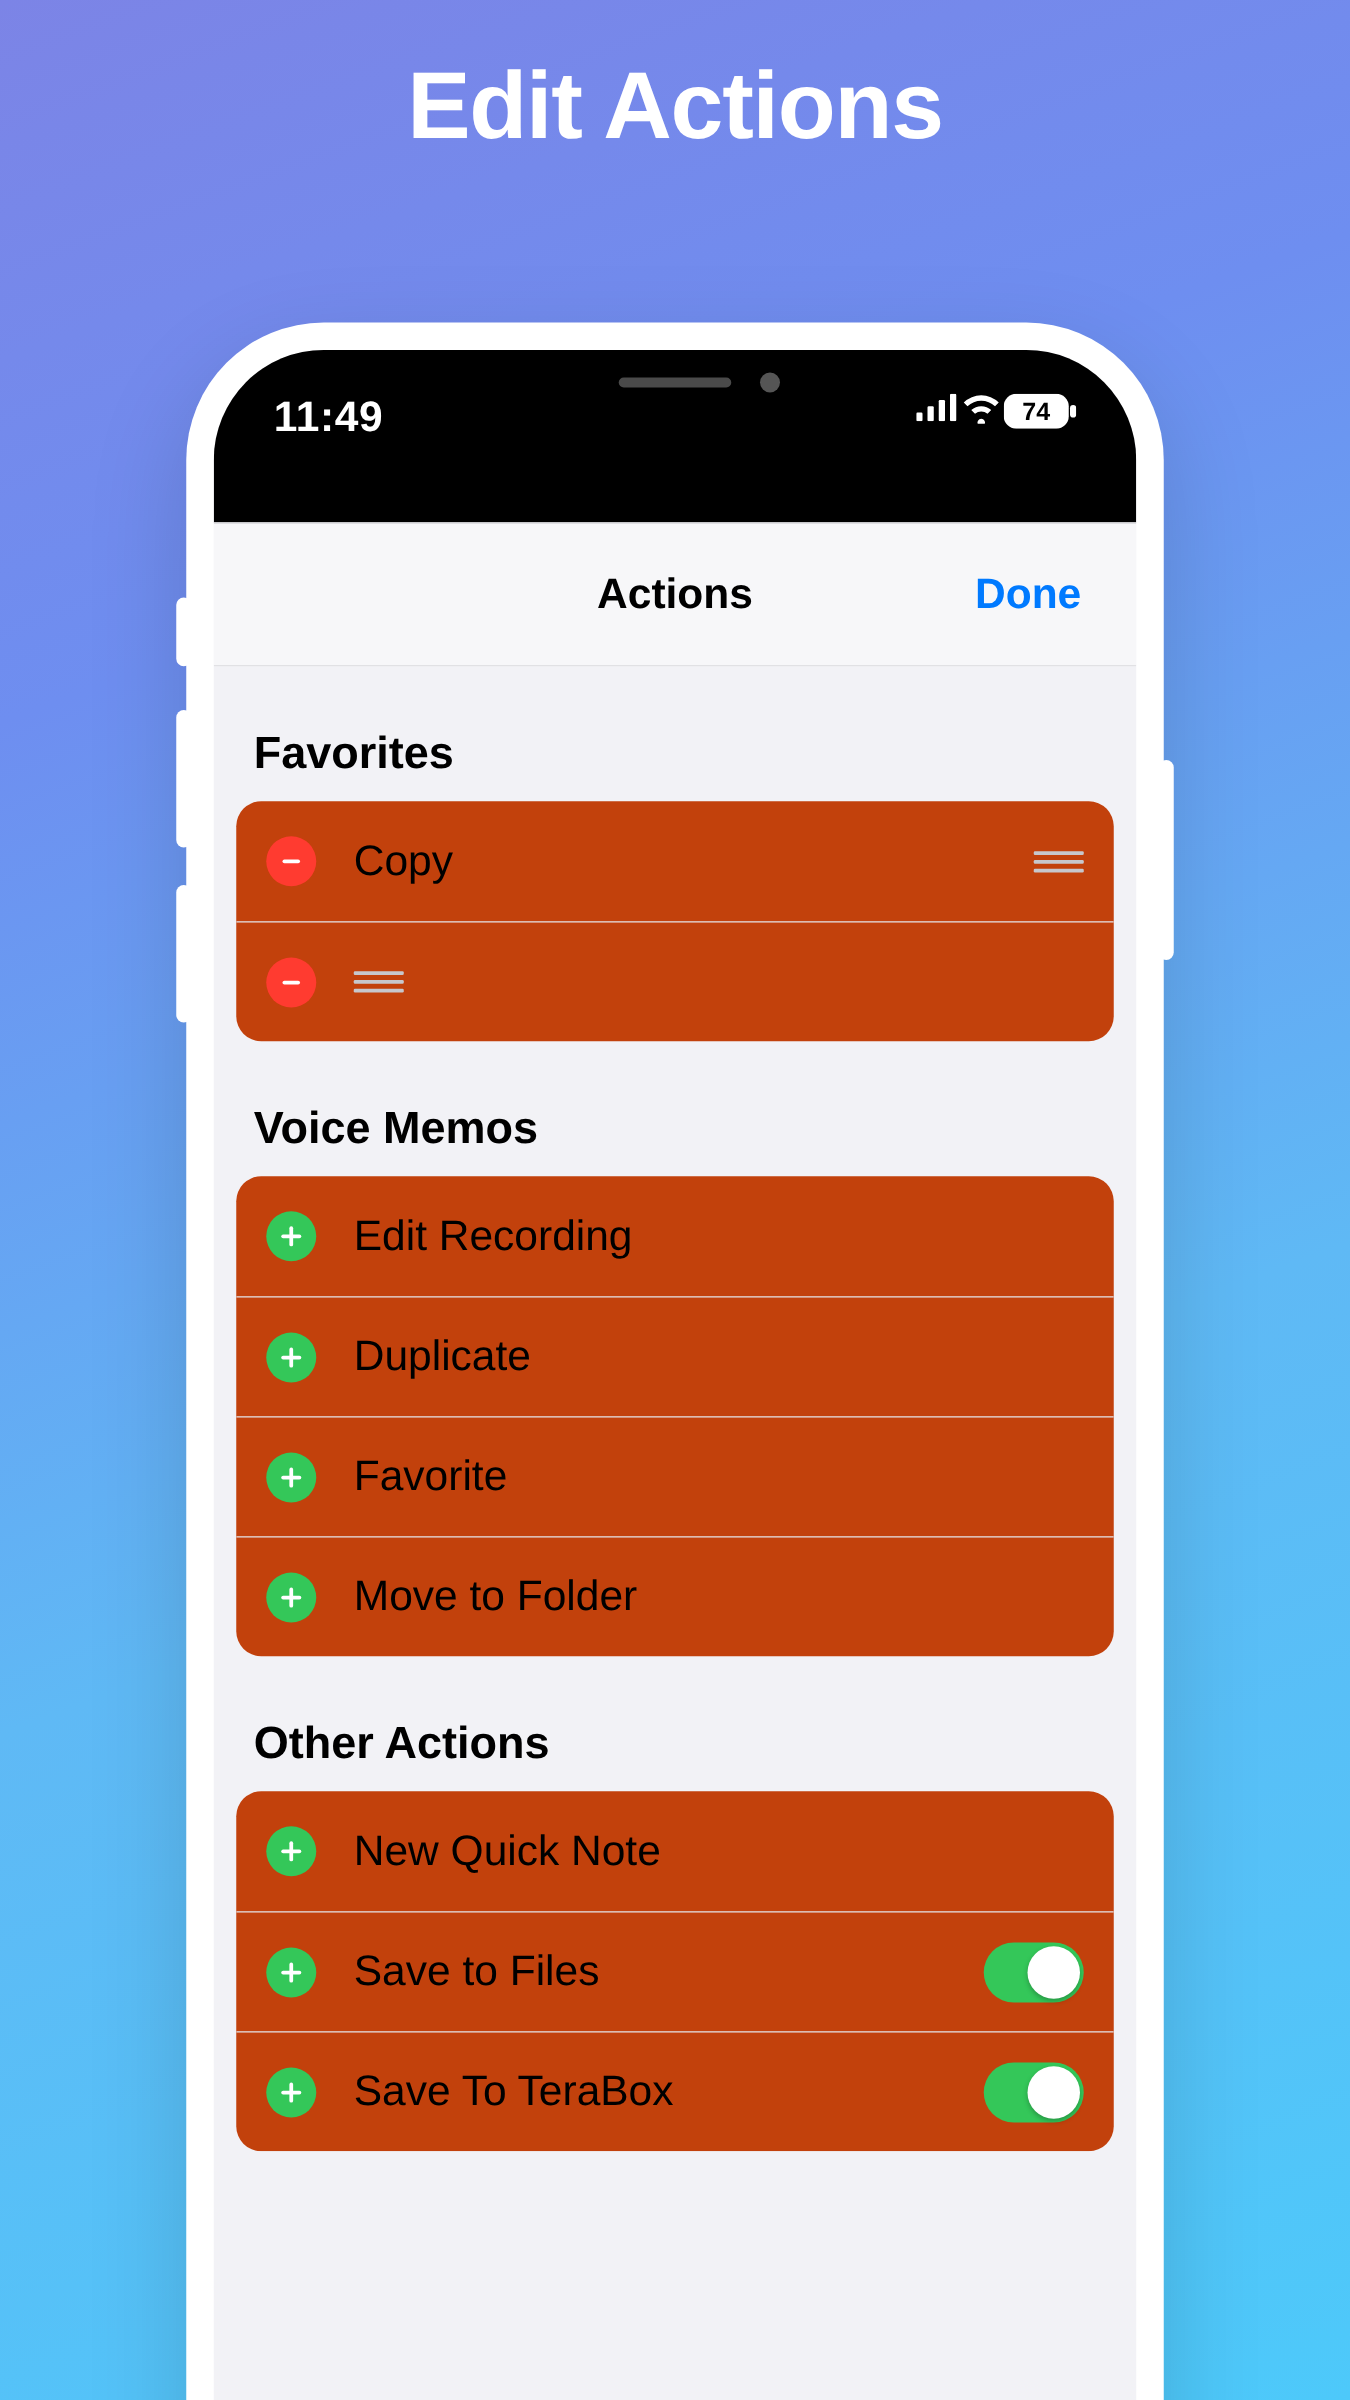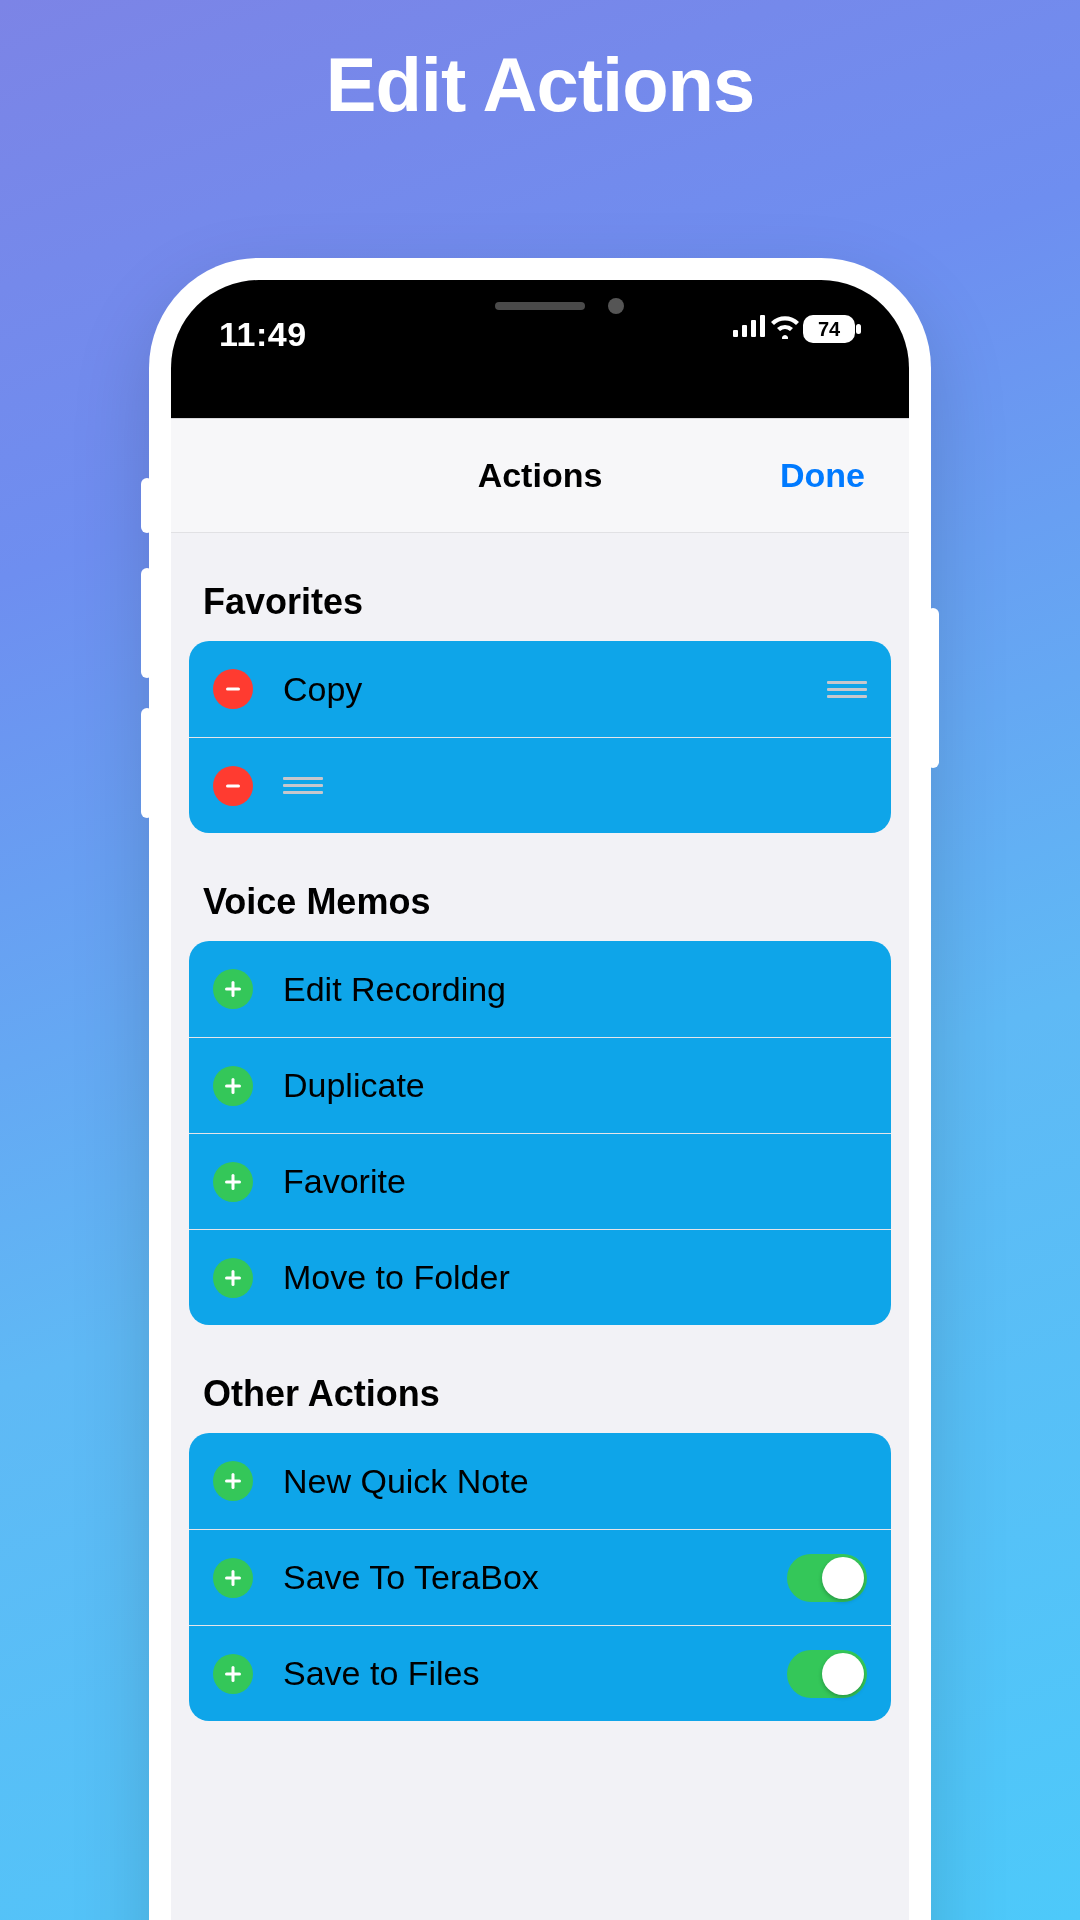--- a/index.html
+++ b/index.html
@@ -98,21 +98,21 @@
   font-size: 34px; font-weight: 600; color: #007aff;
 }
 
 .section-header {
   font-size: 36px;
   font-weight: 700;
   color: #000;
   padding: 48px 32px 18px;
 }
 .card {
-  background: #0ea5e9;
+  background: #c2410c;
   margin: 0 18px;
   border-radius: 20px;
   overflow: hidden;
 }
 .row {
   padding: 0 24px;
   height: 96px;
   display: flex;
   align-items: center;
   position: relative;
@@ -288,35 +288,35 @@
           </div>
           <div class="row-label">New Quick Note</div>
         </div>
         <div class="row">
           <div class="row-icon plus">
             <svg viewBox="0 0 20 20">
                 <rect x="8.5" y="2" width="3" height="16" rx="1.5" fill="#fff"></rect>
                 <rect x="2" y="8.5" width="16" height="3" rx="1.5" fill="#fff"></rect>
               </svg>
           </div>
+          <div class="row-label">Save to Files</div>
+          <div class="toggle on">
+              <div class="knob"></div>
+            </div>
+        </div>
+        <div class="row">
+          <div class="row-icon plus">
+            <svg viewBox="0 0 20 20">
+                <rect x="8.5" y="2" width="3" height="16" rx="1.5" fill="#fff"></rect>
+                <rect x="2" y="8.5" width="16" height="3" rx="1.5" fill="#fff"></rect>
+              </svg>
+          </div>
           <div class="row-label">Save To TeraBox</div>
           <div class="toggle on">
               <div class="knob"></div>
             </div>
         </div>
-        <div class="row">
-          <div class="row-icon plus">
-            <svg viewBox="0 0 20 20">
-                <rect x="8.5" y="2" width="3" height="16" rx="1.5" fill="#fff"></rect>
-                <rect x="2" y="8.5" width="16" height="3" rx="1.5" fill="#fff"></rect>
-              </svg>
-          </div>
-          <div class="row-label">Save to Files</div>
-          <div class="toggle on">
-              <div class="knob"></div>
-            </div>
-        </div>
       </div>
 
     </div>
 
   </div>
 </div>
 
 </body></html>

